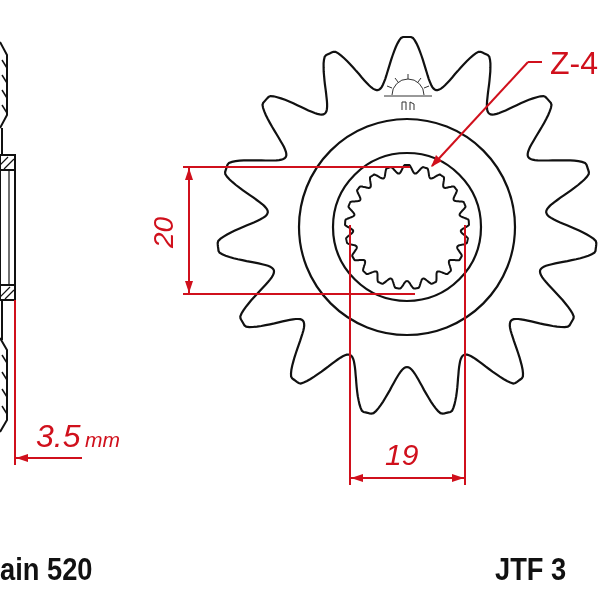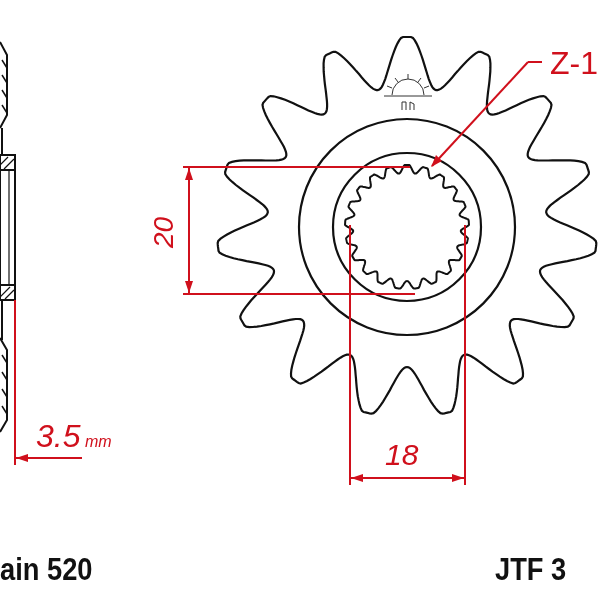--- a/index.html
+++ b/index.html
@@ -76,25 +76,25 @@
     <polygon points="464,478 452,474 452,482" stroke="none"></polygon>
   </g>
 
   <g stroke="#d0101c" stroke-width="2" fill="#d0101c">
     <line x1="432" y1="166" x2="528" y2="62"></line>
     <line x1="528" y1="62" x2="542" y2="62"></line>
     <polygon points="431,167 436,155 442,161" stroke="none"></polygon>
   </g>
 </svg>
 
-<div class="dim" style="left:550px; top:45px; font-size:32px; font-style:normal;">Z-1</div>
+<div class="dim" style="left:550px; top:45px; font-size:32px; font-style:normal;">Z-4</div>
 
 <div class="dim" style="left:148px; top:248px; font-size:28px; transform: rotate(-90deg); transform-origin: left top;">20</div>
 
-<div class="dim" style="left:385px; top:438px; font-size:30px;">18</div>
+<div class="dim" style="left:385px; top:438px; font-size:30px;">19</div>
 
 <div class="dim" style="left:36px; top:418px; white-space:nowrap;">
   <span style="font-size:32px;">3.5</span>
-  <span style="font-size:16px;">mm</span>
+  <span style="font-size:21px;">mm</span>
 </div>
 
 <div class="label-bottom" style="left:0px; top:552px;">ain 520</div>
 <div class="label-bottom" style="left:495px; top:552px;">JTF 3</div>
 
 </body></html>

